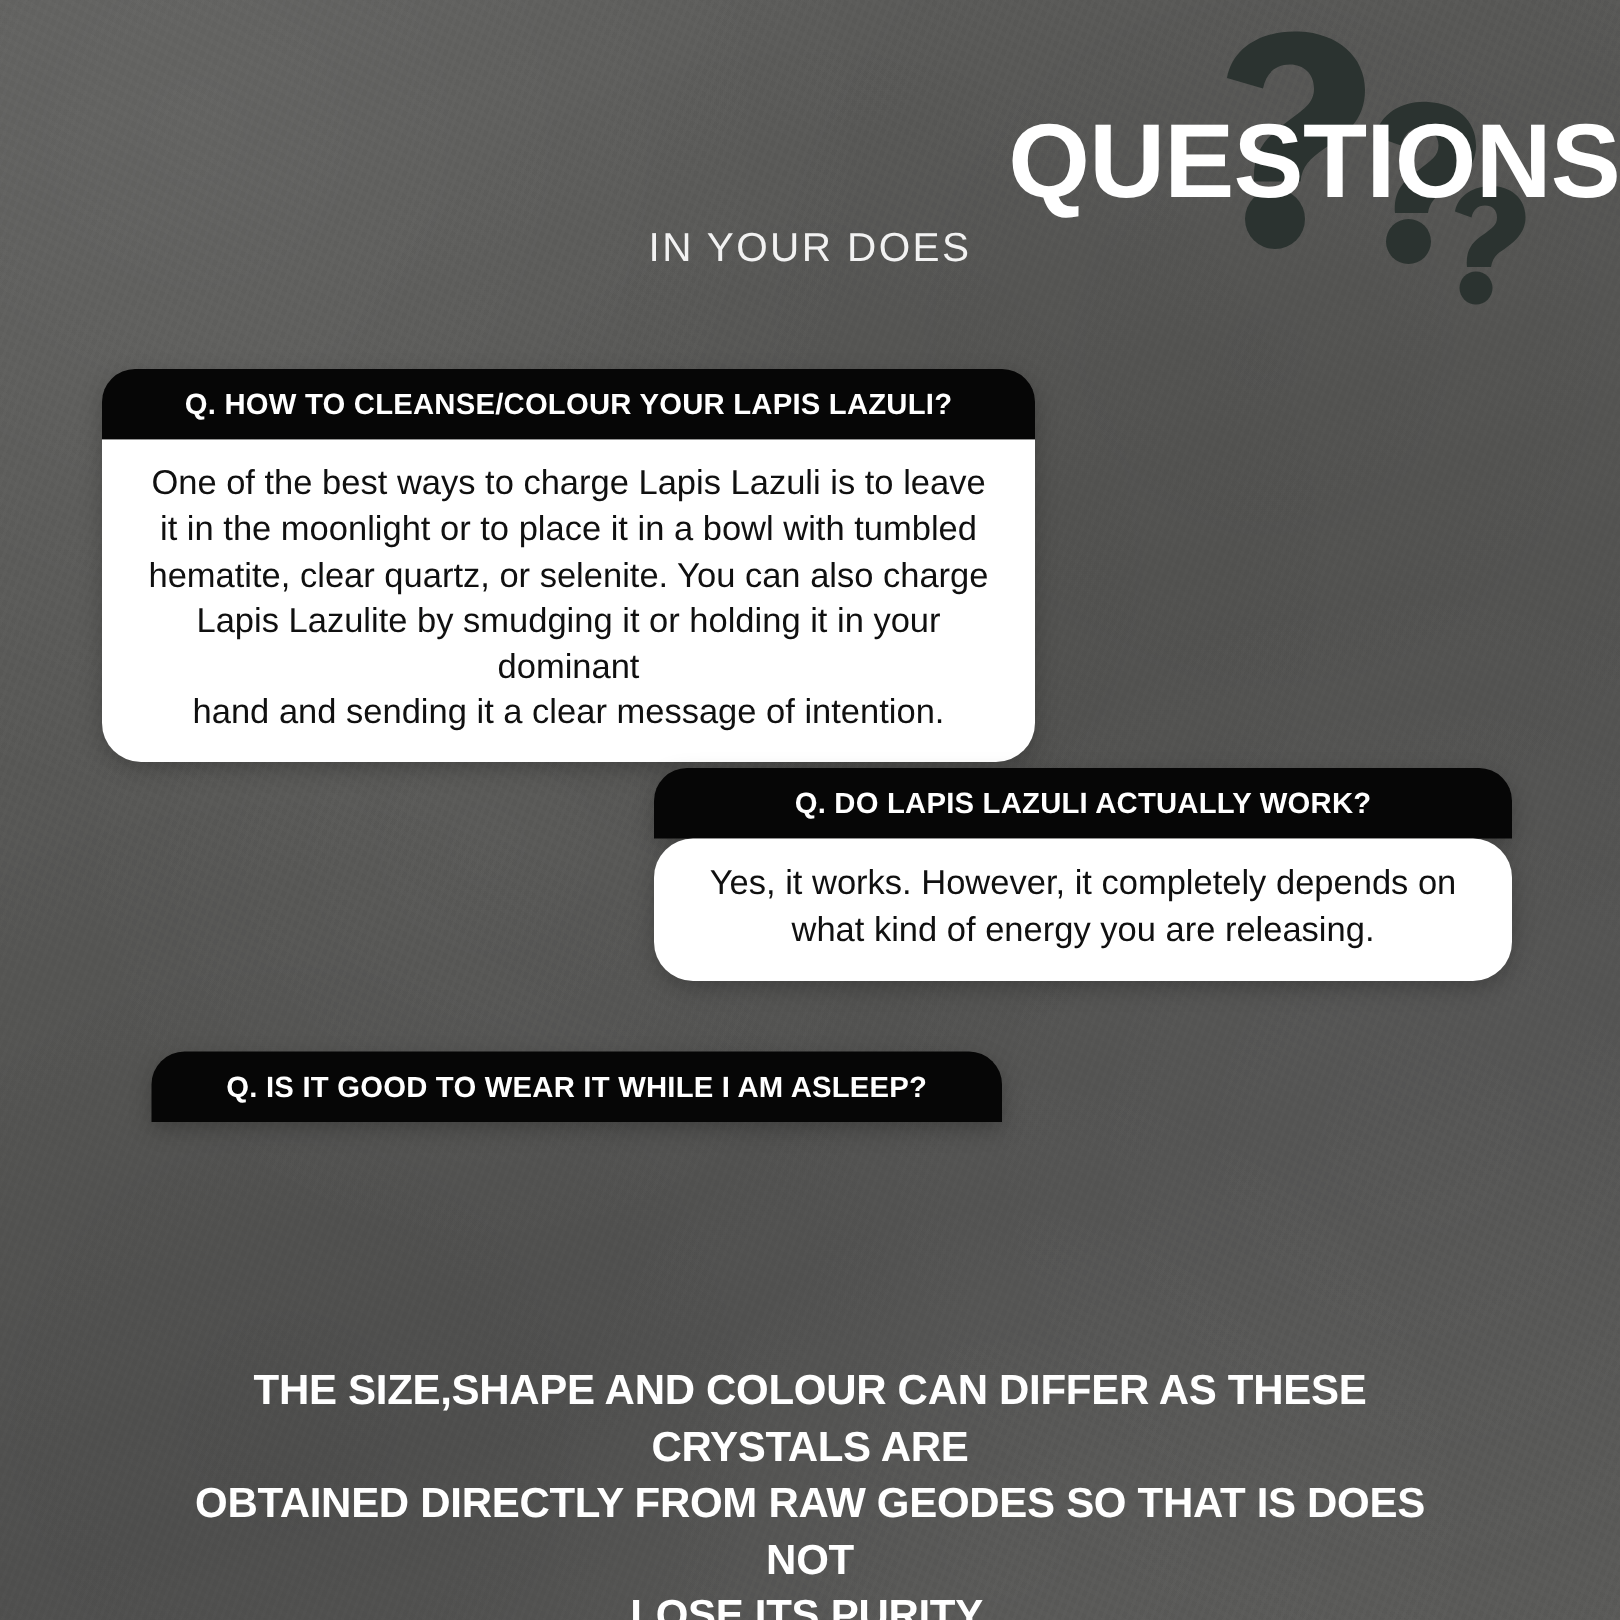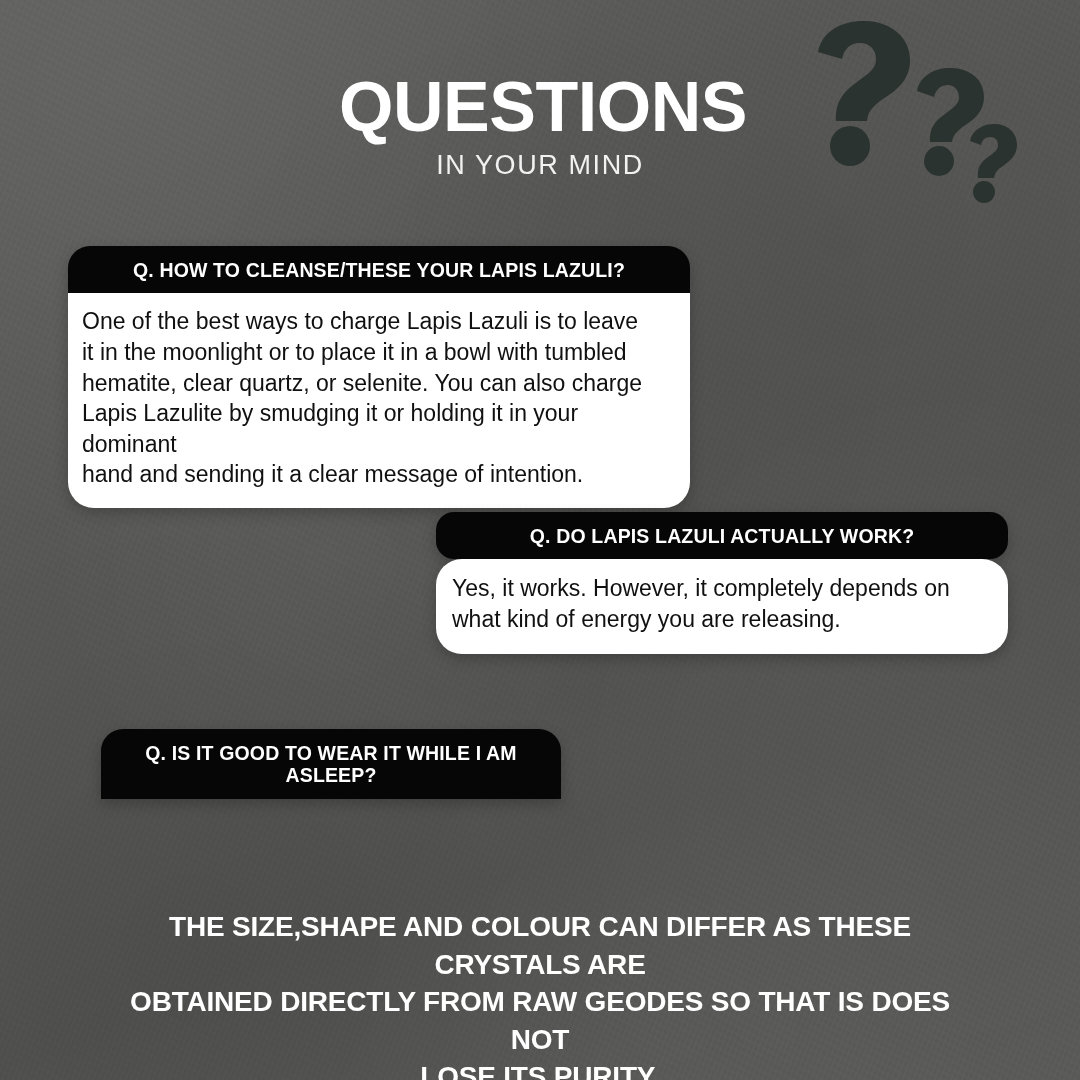--- a/index.html
+++ b/index.html
@@ -61,20 +61,21 @@
     text-align: center;
   }
   .title {
     font-size: 70px;
     font-weight: 700;
     color: #ffffff;
     letter-spacing: -0.5px;
     line-height: 1;
     margin: 0;
     padding-left: 6px;
+    text-align: right;
   }
   .subtitle {
     margin: 10px 0 0 0;
     font-size: 27px;
     font-weight: 300;
     color: #f2f2f2;
     letter-spacing: 1.6px;
     line-height: 1;
   }
 
@@ -95,39 +96,39 @@
     border-radius: 22px 22px 0 0;
     line-height: 1.15;
     box-sizing: border-box;
   }
   .faq-body {
     background: #ffffff;
     color: #101010;
     font-size: 23px;
     font-weight: 400;
     line-height: 1.33;
-    text-align: left;
+    text-align: center;
     padding: 12px 16px 16px 16px;
     border-radius: 0 0 26px 26px;
     box-sizing: border-box;
     white-space: pre-line;
   }
 
   
   #card-1 { left: 68px;  top: 246px; width: 622px; }
   #card-1 .faq-head { border-radius: 22px 22px 0 0; }
   #card-1 .faq-body { padding: 13px 14px 18px 14px; }
 
   
   #card-2 { left: 436px; top: 512px; width: 572px; }
-  #card-2 .faq-head { padding: 13px 18px 12px 18px; border-radius: 18px; }
+  #card-2 .faq-head { padding: 13px 18px 12px 18px; }
   #card-2 .faq-body { padding: 14px 16px 19px 16px; border-radius: 26px; }
 
   
-  #card-3 { left: 101px; top: 701px; width: 460px; margin-top: 28px; }
+  #card-3 { left: 101px; top: 701px; width: 567px; }
   #card-3 .faq-head { padding: 13px 18px 12px 18px; }
   #card-3 .faq-body { padding: 13px 14px 18px 14px; }
 
   
   .footer {
     position: absolute;
     left: 50%;
     transform: translateX(-50%);
     top: 908px;
     width: 880px;
@@ -164,25 +165,25 @@
         <g transform="translate(160,105)">
           <path d="M10 18 C12 7 23 1 34 1 C47 1 57 9 57 22 C57 32 50 38 43 43 C38 46 35 49 34 55 L18 55 C17 44 21 39 28 34 C35 29 38 27 38 22 C38 17 35 14 30 14 C25 14 22 17 21 22 Z"></path>
           <circle cx="24" cy="69" r="11"></circle>
         </g>
       </g>
     </svg>
   </div>
 
   <div class="header">
     <h1 class="title">QUESTIONS</h1>
-    <p class="subtitle">IN YOUR MIND</p>
+    <p class="subtitle">IN YOUR DOES</p>
   </div>
 
   <div class="faq-card" id="card-1">
-    <div class="faq-head">Q. HOW TO CLEANSE/THESE YOUR LAPIS LAZULI?</div>
+    <div class="faq-head">Q. HOW TO CLEANSE/COLOUR YOUR LAPIS LAZULI?</div>
     <div class="faq-body">One of the best ways to charge Lapis Lazuli is to leave
 it in the moonlight or to place it in a bowl with tumbled
 hematite, clear quartz, or selenite. You can also charge
 Lapis Lazulite by smudging it or holding it in your dominant
 hand and sending it a clear message of intention.</div>
   </div>
 
   <div class="faq-card" id="card-2">
     <div class="faq-head">Q. DO LAPIS LAZULI ACTUALLY WORK?</div>
     <div class="faq-body">Yes, it works. However, it completely depends on

